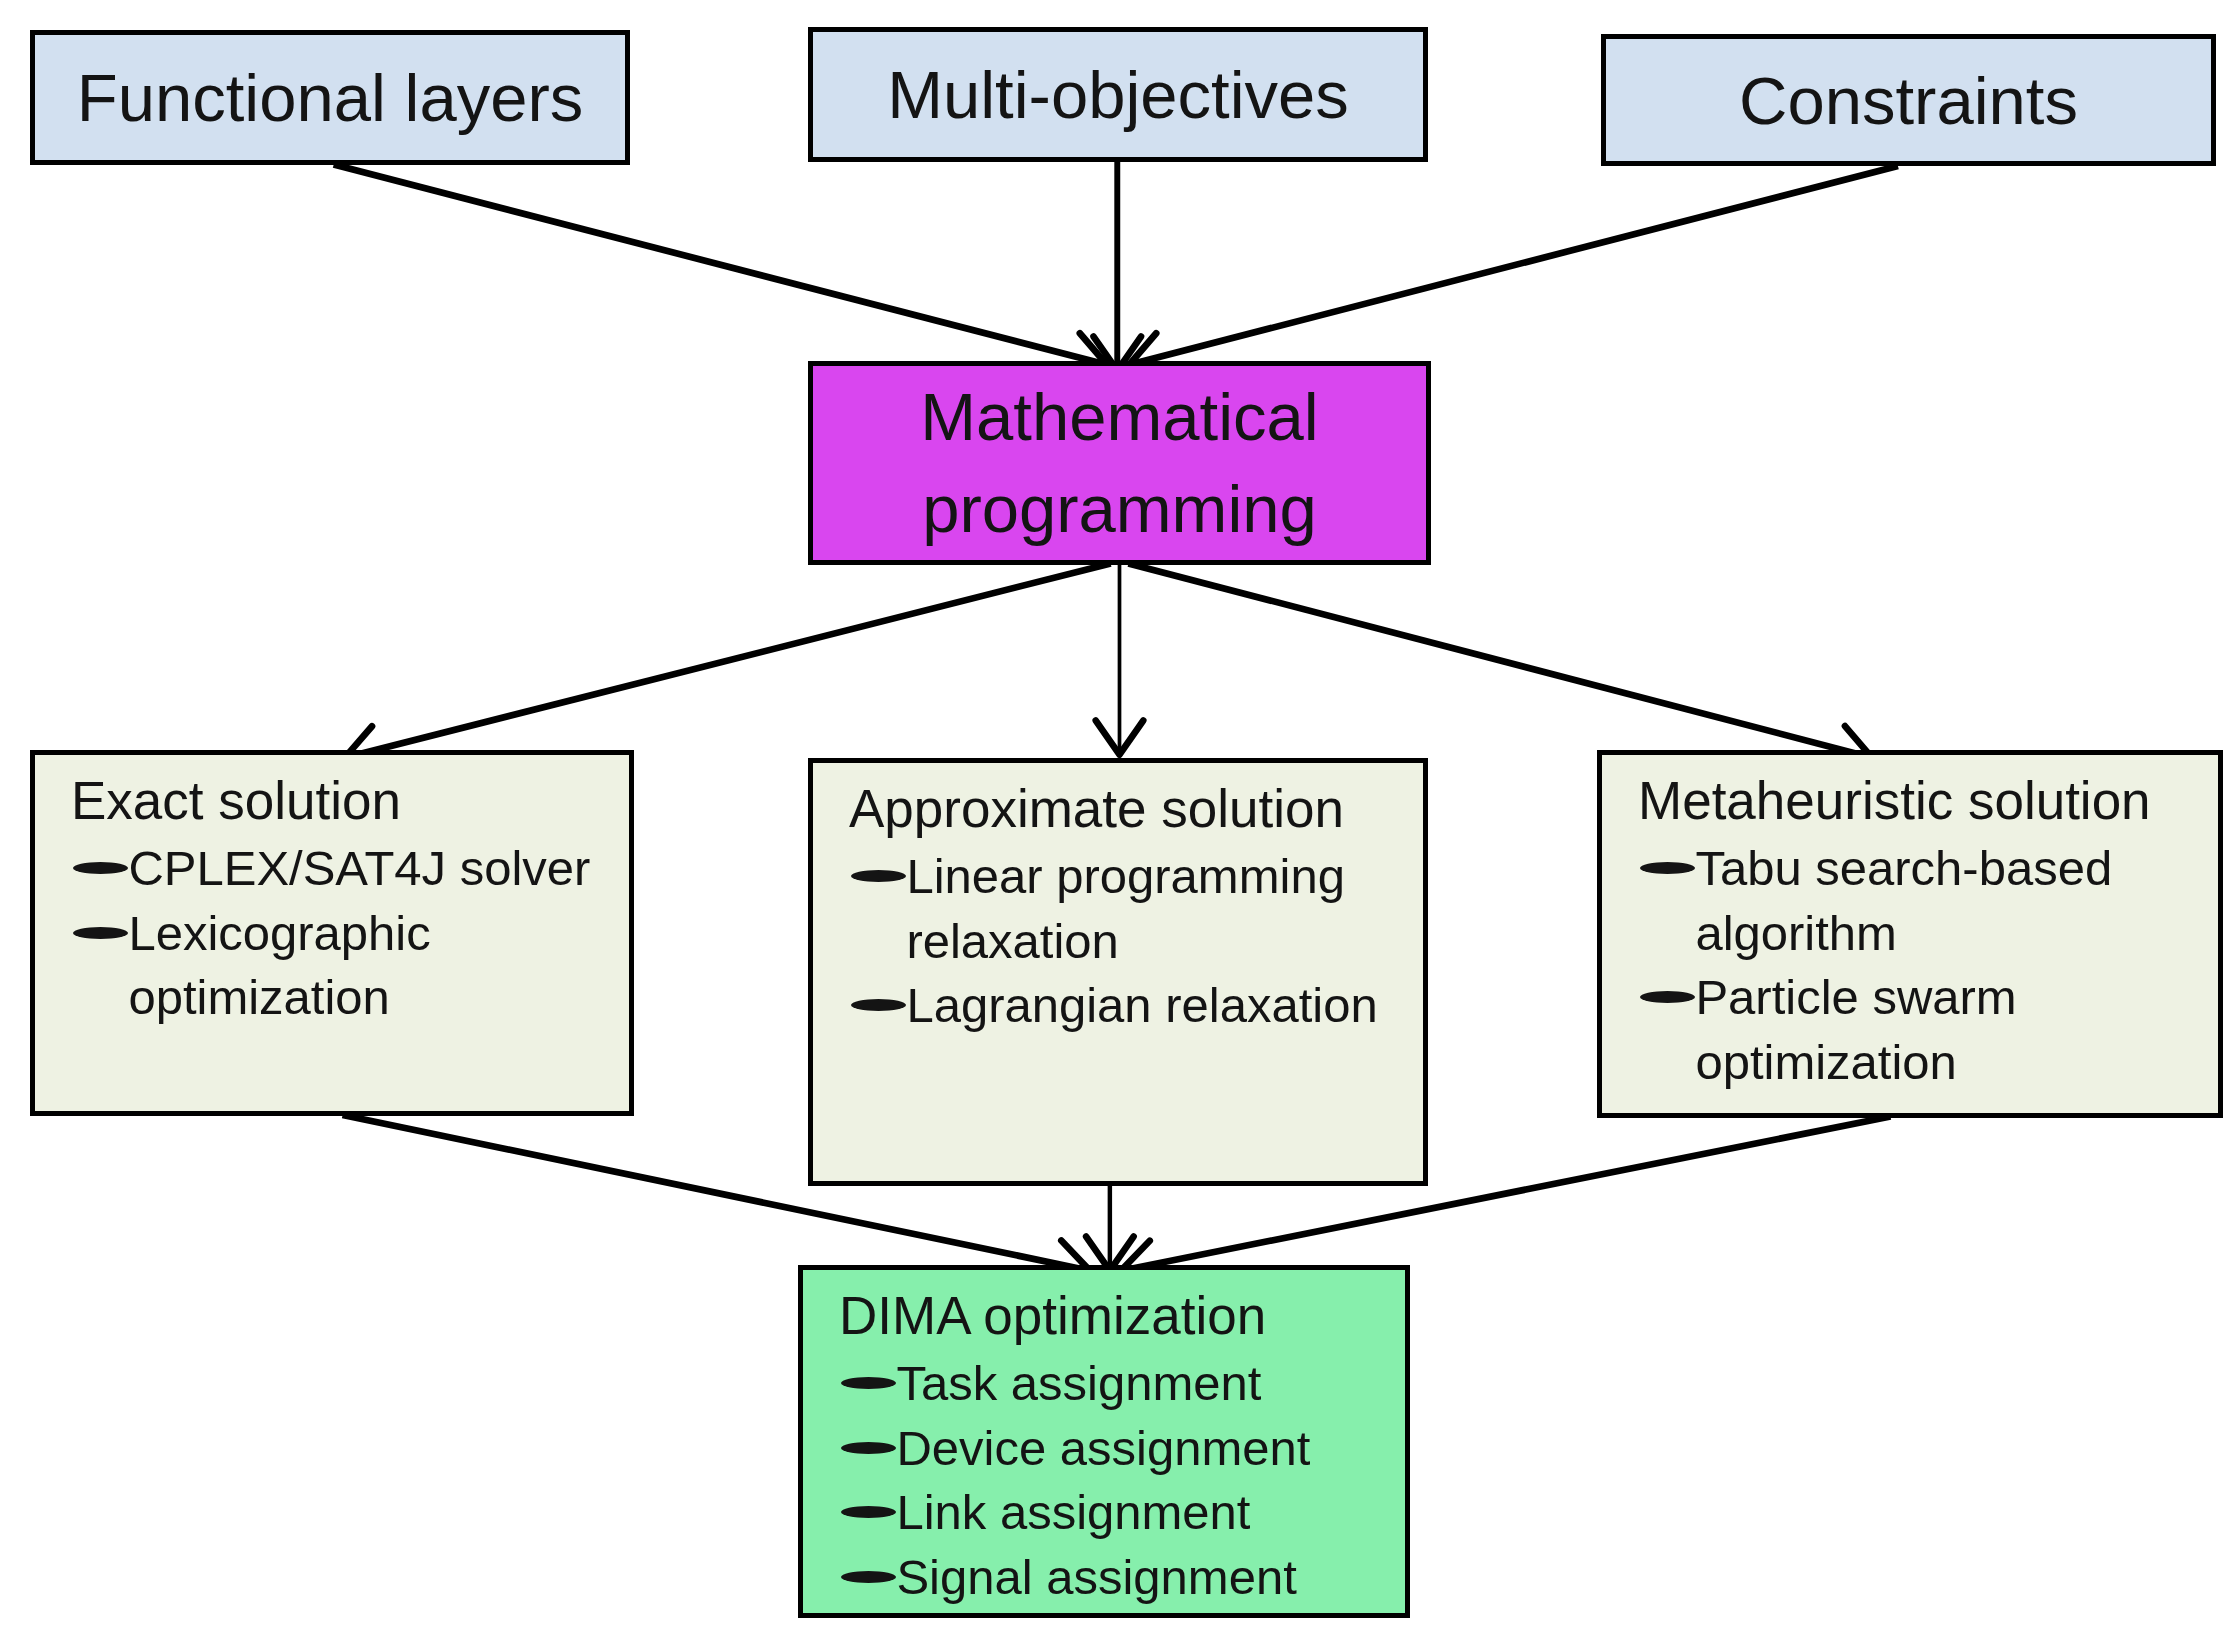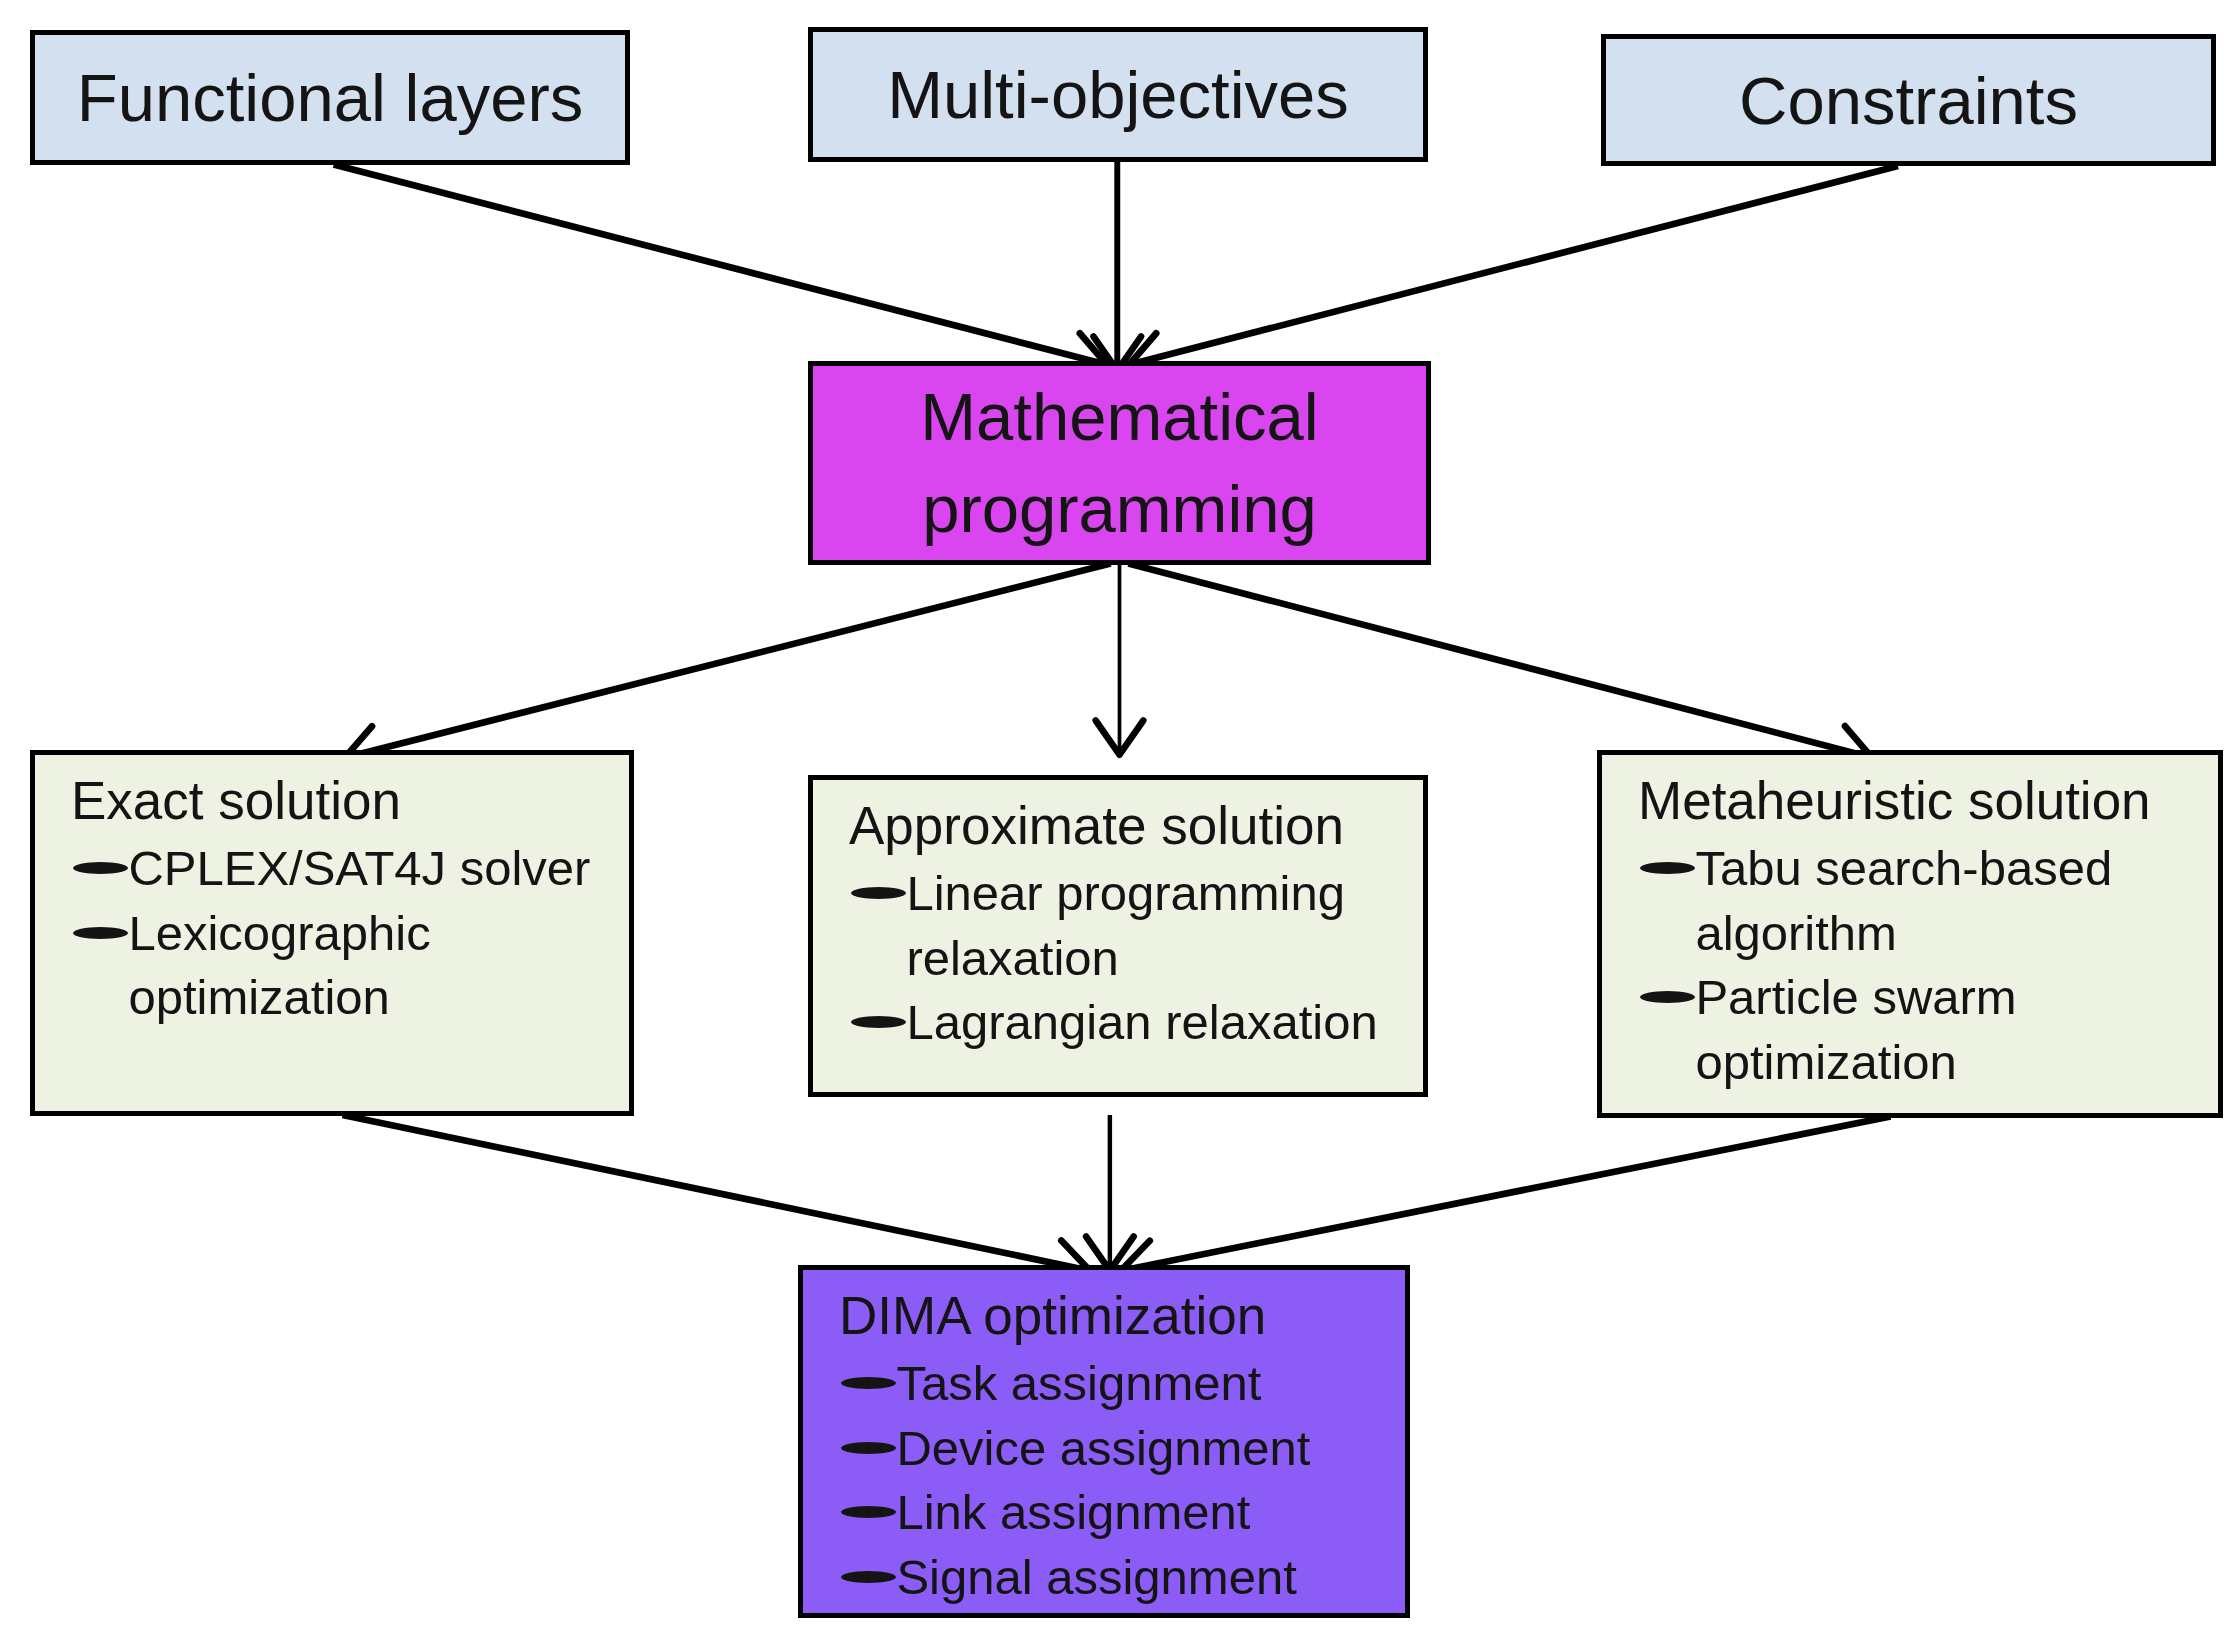--- a/index.html
+++ b/index.html
@@ -44,21 +44,21 @@
     justify-content: center;
     font-size: 67px;
     line-height: 1.38;
     text-align: center;
     padding: 0 7.4px;
   }
   .list-box {
     padding: 12px 6px 0 28px;
   }
   .solution-box { background: #eef2e3; }
-  .output-box  { background: #8b5cf6; }
+  .output-box  { background: #86efac; }
   .box-title {
     font-size: 53px;
     line-height: 1.3;
     white-space: pre;
     margin-left: 8px;
   }
   .bullet-row {
     display: flex;
     align-items: flex-start;
   }
@@ -122,21 +122,21 @@
       <span class="bullet-dot"></span>
       <span class="bullet-text">CPLEX/SAT4J solver</span>
     </div>
     <div class="bullet-row">
       <span class="bullet-dot"></span>
       <span class="bullet-text">Lexicographic
 optimization</span>
     </div>
   </div>
 
-  <div class="box solution-box list-box" style="left:808px; top:775px; width:620px; height:322px;">
+  <div class="box solution-box list-box" style="left:808px; top:758px; width:620px; height:428px;">
     <div class="box-title">Approximate solution</div>
     <div class="bullet-row">
       <span class="bullet-dot"></span>
       <span class="bullet-text">Linear programming
 relaxation</span>
     </div>
     <div class="bullet-row">
       <span class="bullet-dot"></span>
       <span class="bullet-text">Lagrangian relaxation</span>
     </div>

